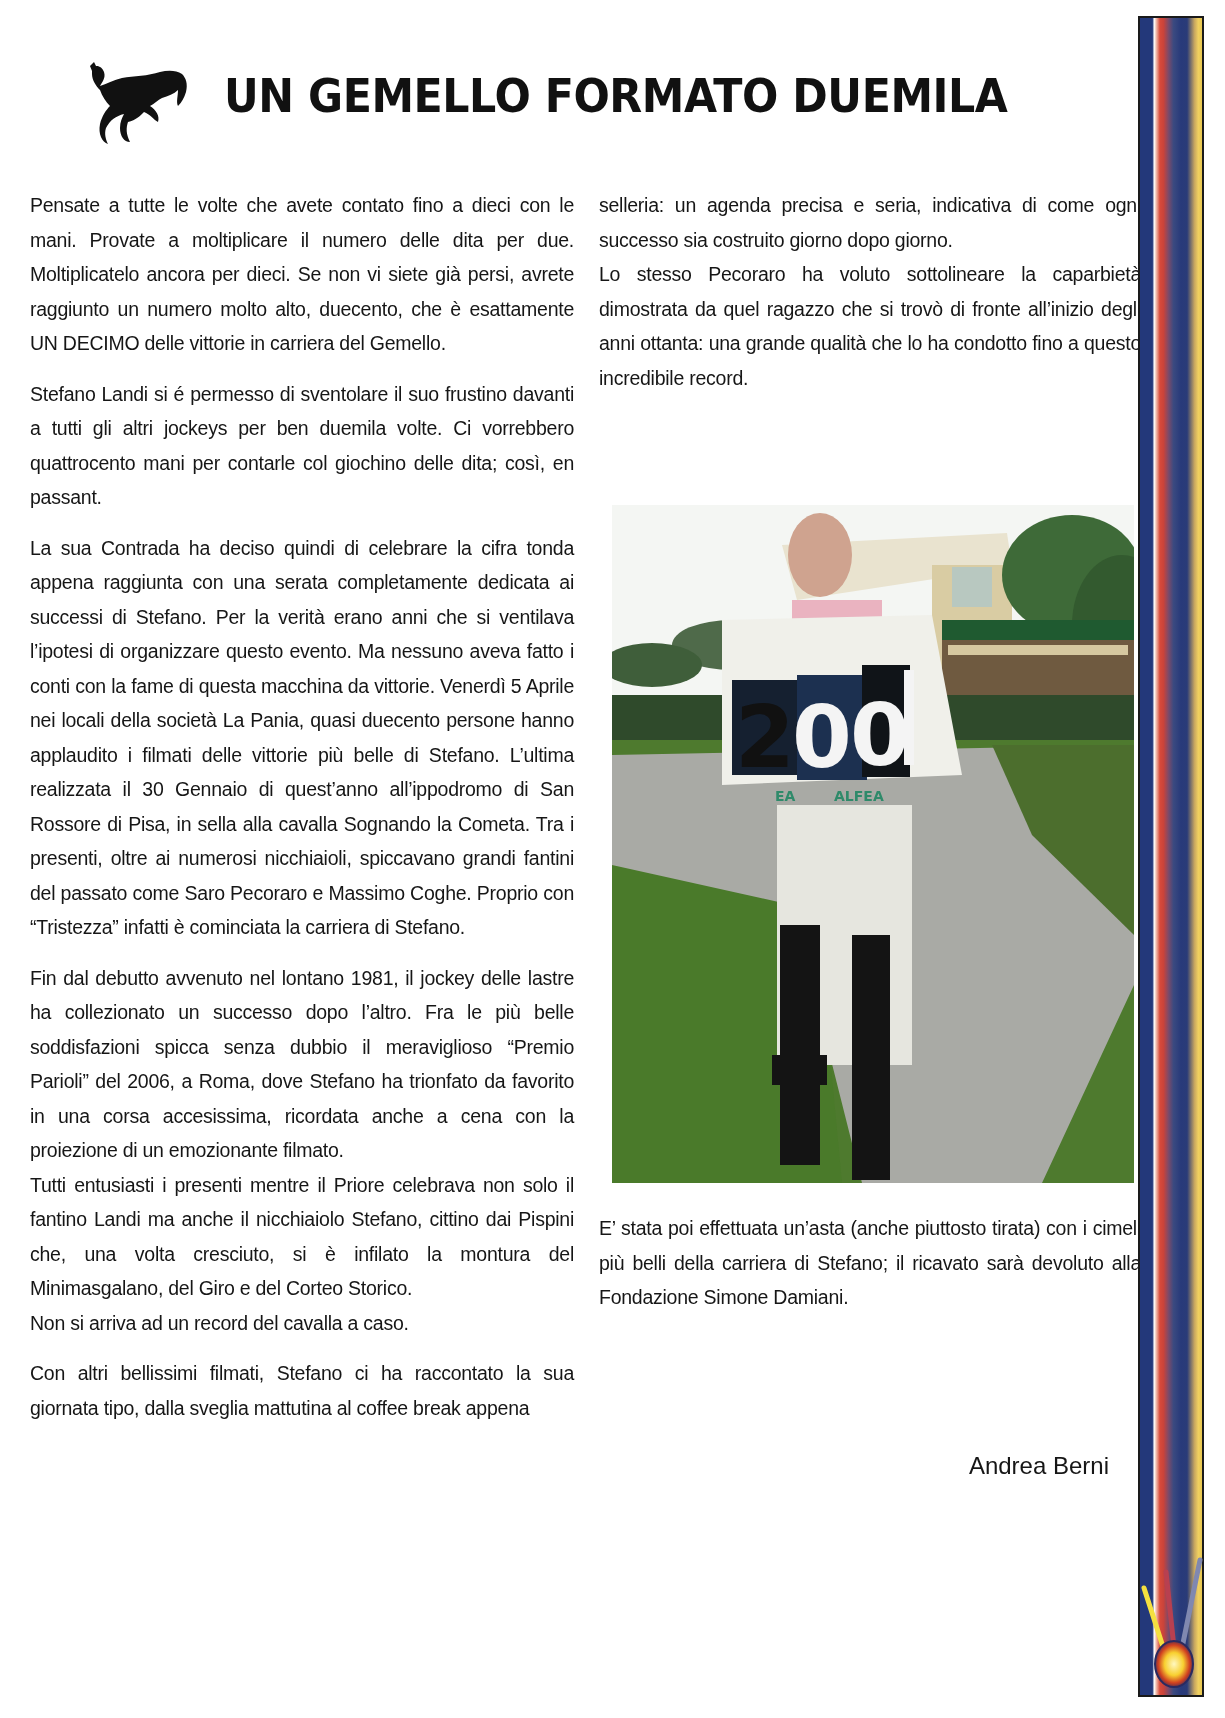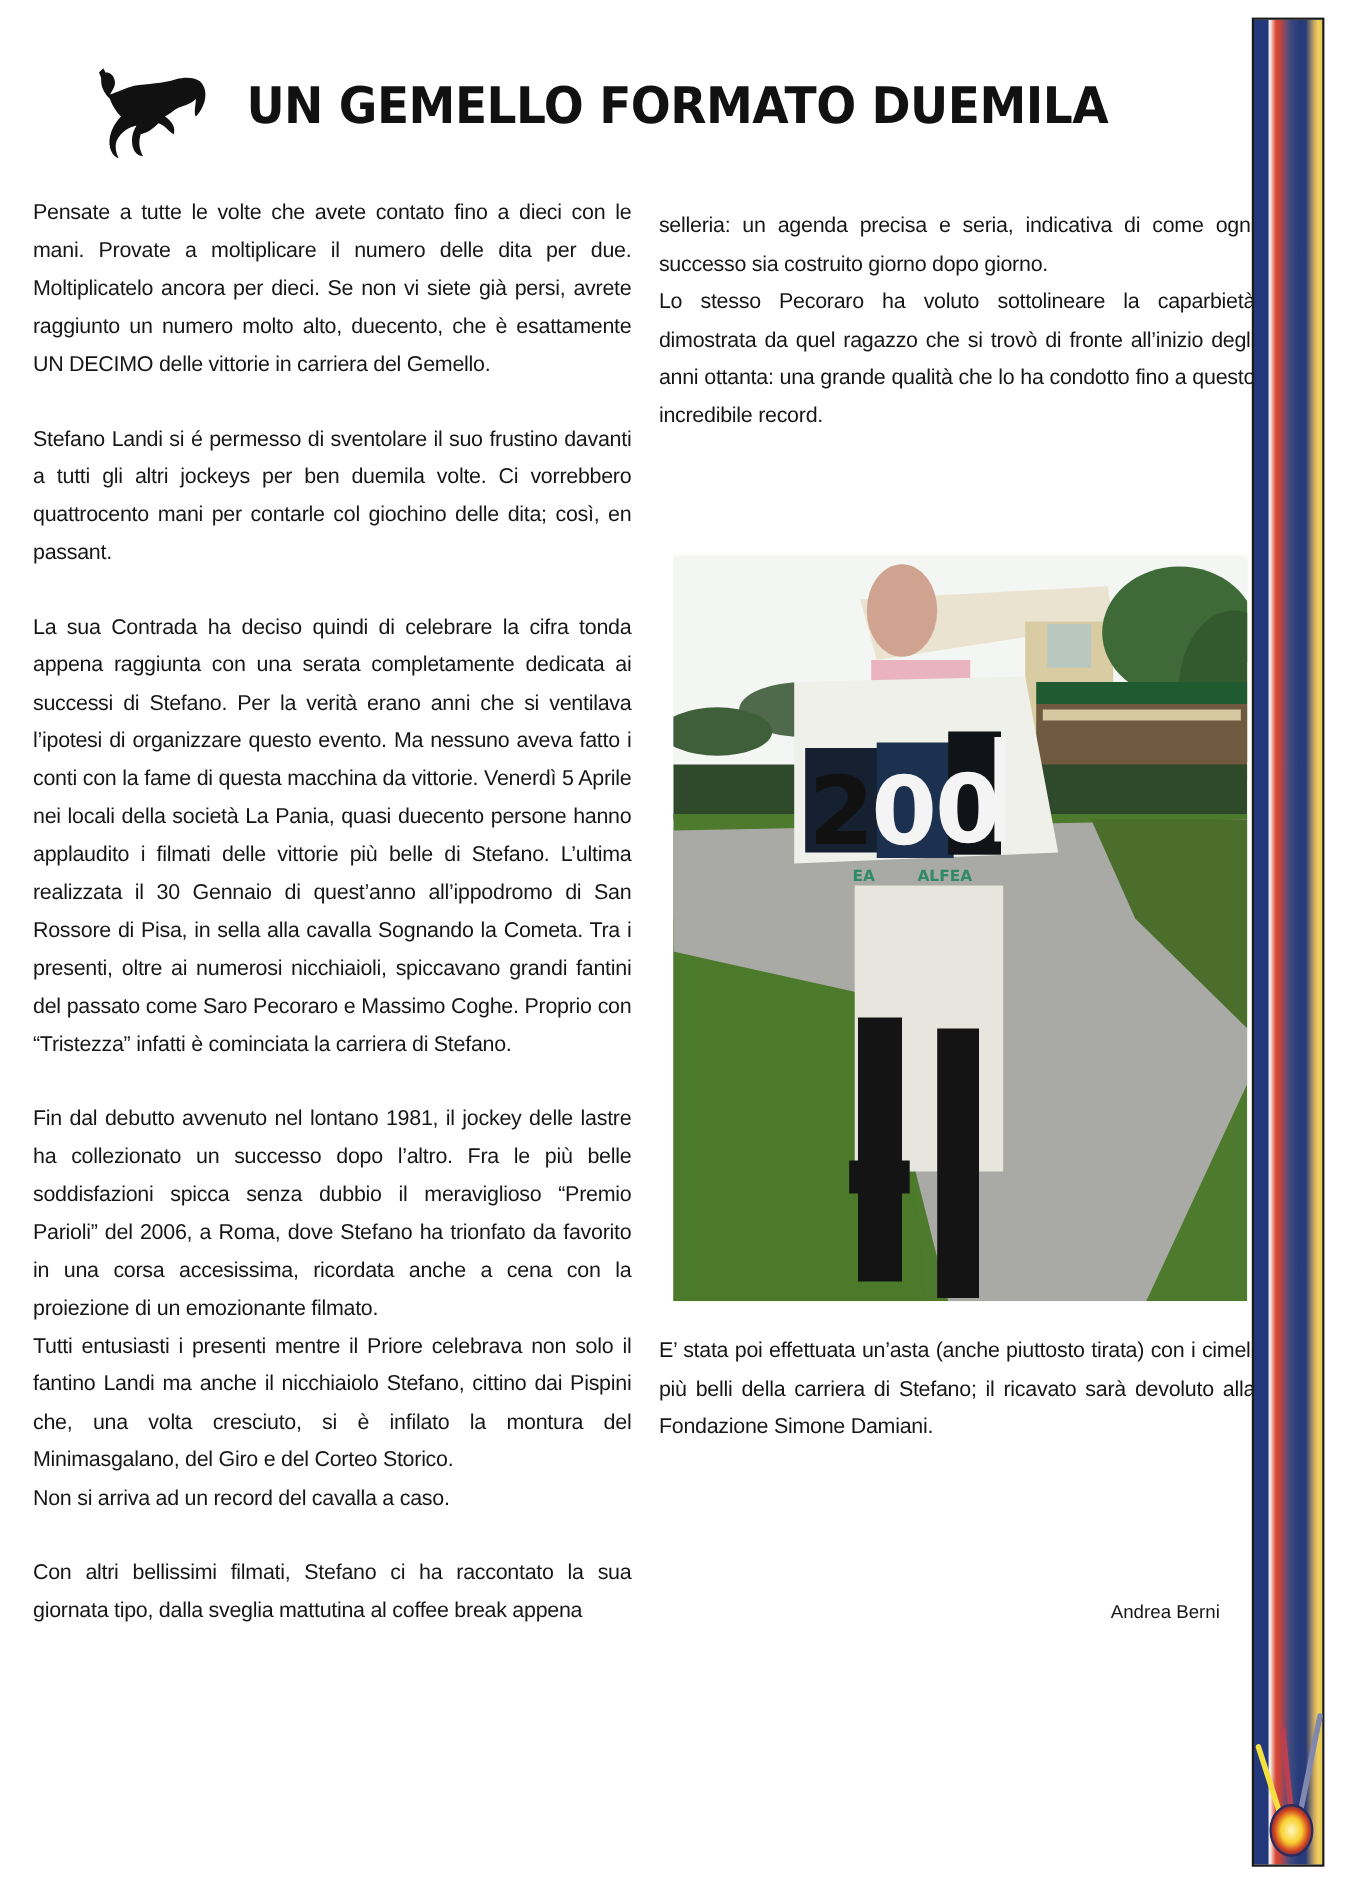--- a/index.html
+++ b/index.html
@@ -18,27 +18,27 @@
       transform: scaleX(0.93); transform-origin: left top;
       color: #111; white-space: nowrap; line-height: 60px;
     }
     .column {
       position: absolute; font-size: 19.5px; line-height: 34.5px;
       text-align: justify; color: #161616;
       font-family: "Liberation Sans", "DejaVu Sans", sans-serif;
       letter-spacing: -0.25px;
     }
     .column p { margin: 0; }
-    .column p.gap { margin-top: 33px; }
-    .col-left { left: 30px; top: 176px; width: 544px; }
+    .column p.gap { margin-top: 16px; }
+    .col-left { left: 30px; top: 188px; width: 544px; }
     .col-right-top { left: 599px; top: 188px; width: 542px; }
     .col-right-bottom { left: 599px; top: 1211px; width: 542px; }
     .byline {
       position: absolute; right: 116px; top: 1449px;
-      font-size: 17px; line-height: 34px; color: #161616;
+      font-size: 24px; line-height: 34px; color: #161616;
     }
     .photo {
       position: absolute; left: 612px; top: 505px; width: 522px; height: 678px;
       overflow: hidden; background: #f2f4f1;
     }
     .photo svg { display: block; width: 100%; height: 100%; }
     .side-stripe {
       position: absolute; left: 1138px; top: 16px; width: 66px; height: 1681px;
       border: 2px solid #1a1a1a; box-sizing: border-box;
       background: linear-gradient(to right,

